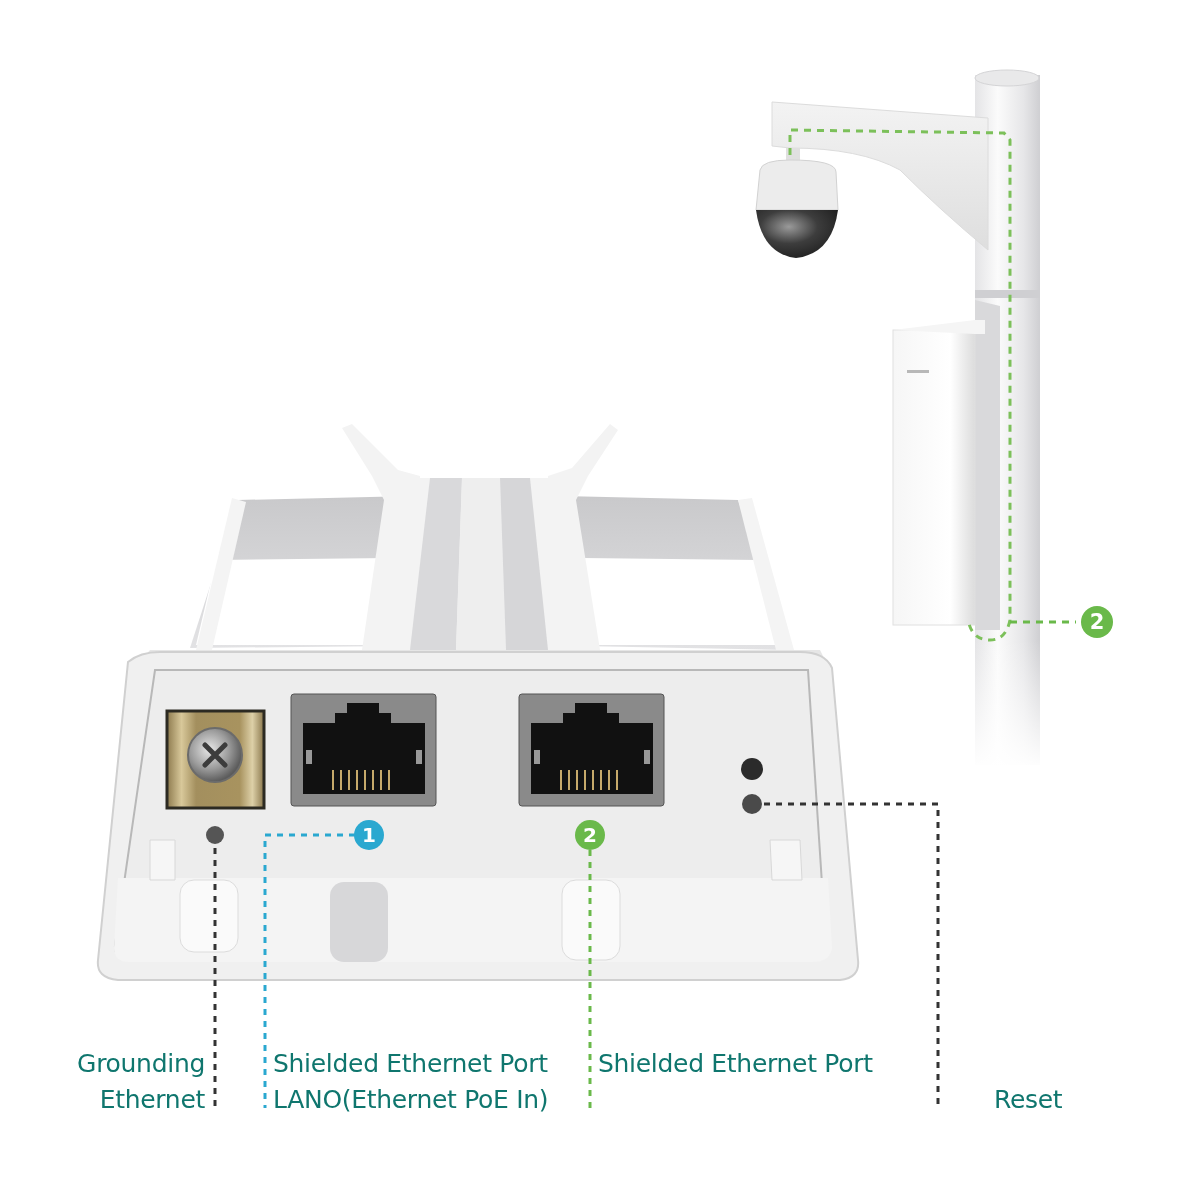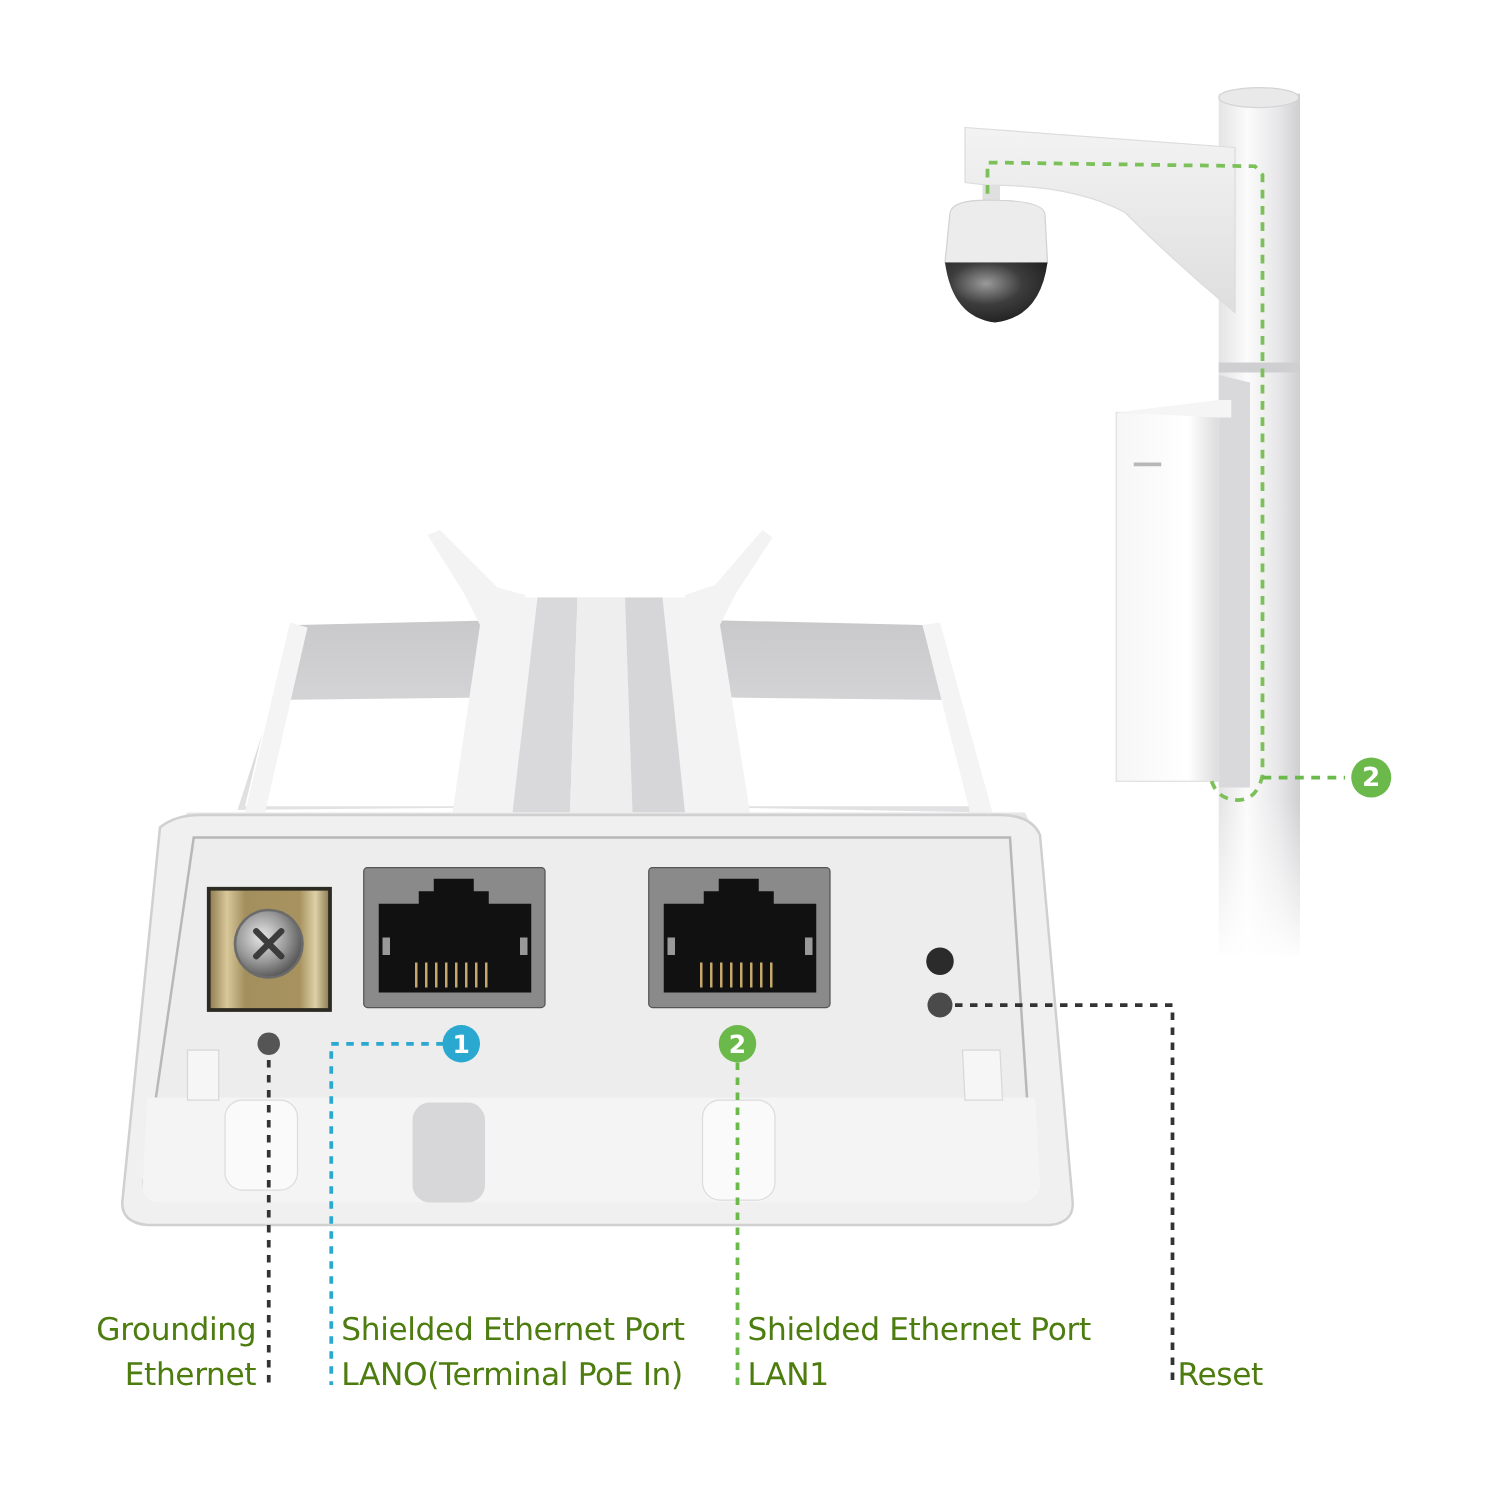--- a/index.html
+++ b/index.html
@@ -1,20 +1,20 @@
 <!DOCTYPE html>
 <html><head>
 <meta charset="utf-8">
 <style>
   html, body { margin: 0; padding: 0; background: #ffffff; }
   body { width: 1200px; height: 1200px; position: relative; overflow: hidden;
          font-family: "DejaVu Sans", "Liberation Sans", sans-serif; }
   .abs { position: absolute; }
   svg.scene { position: absolute; left: 0; top: 0; }
-  .label { position: absolute; color: #4d7c0f; font-size: 25px; line-height: 36px; white-space: nowrap; letter-spacing: -0.3px; }
+  .label { position: absolute; color: #0f766e; font-size: 25px; line-height: 36px; white-space: nowrap; letter-spacing: -0.3px; }
   .label .ln { display: block; }
   .right { text-align: right; }
   .badge-text { font-family: "DejaVu Sans", sans-serif; font-weight: bold; }
 </style>
 </head>
 <body>
 
 <svg class="scene" width="1200" height="1200" viewBox="0 0 1200 1200">
   <defs>
     <linearGradient id="poleGrad" x1="0" x2="1" y1="0" y2="0">
@@ -186,24 +186,23 @@
 <div class="abs badge-text" style="left:575px; top:820px; width:30px; height:30px; line-height:30px; text-align:center; color:#fff; font-size:20px;">2</div>
 <div class="abs badge-text" style="left:1081px; top:606px; width:32px; height:32px; line-height:32px; text-align:center; color:#fff; font-size:21px;">2</div>
 
 <div class="label right" style="right:995px; top:1046px;">
   <span class="ln">Grounding</span>
   <span class="ln">Ethernet</span>
 </div>
 
 <div class="label" style="left:273px; top:1046px;">
   <span class="ln">Shielded Ethernet Port</span>
-  <span class="ln">LANO(Terminal PoE In)</span>
+  <span class="ln">LANO(Ethernet PoE In)</span>
 </div>
 
 <div class="label" style="left:598px; top:1046px;">
   <span class="ln">Shielded Ethernet Port</span>
-  <span class="ln">LAN1</span>
-</div>
-
-<div class="label" style="left:942px; top:1046px;">
+</div>
+
+<div class="label" style="left:994px; top:1046px;">
   <span class="ln" style="height:36px;"></span>
   <span class="ln">Reset</span>
 </div>
 
 </body></html>

